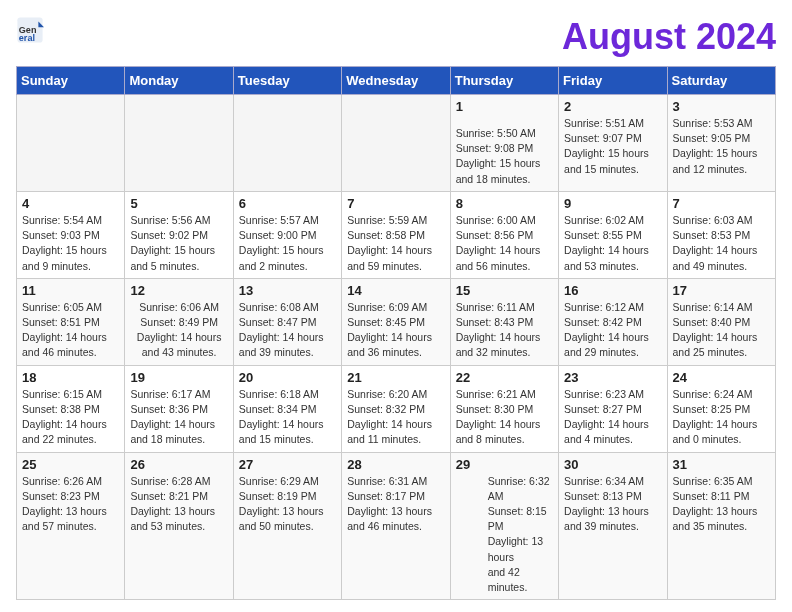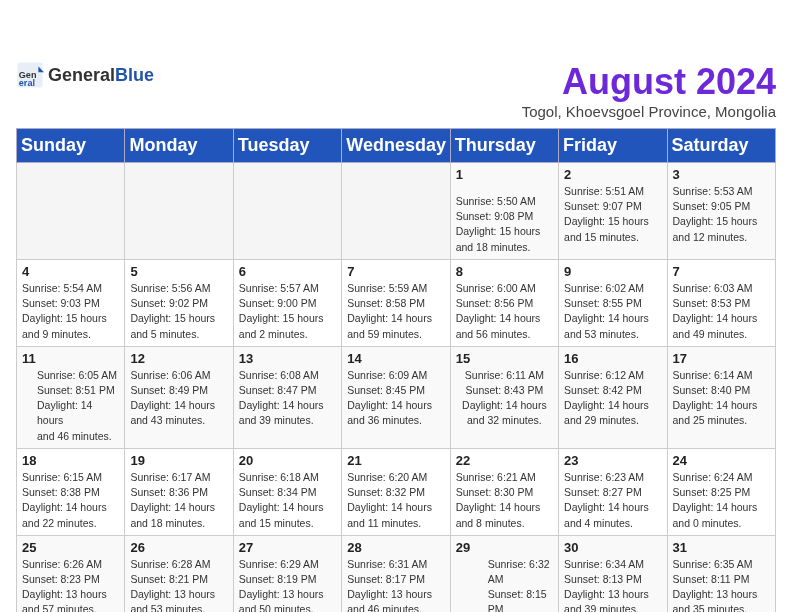--- a/index.html
+++ b/index.html
@@ -8,21 +8,20 @@
       background: #fff;
       width: 792px;
       min-height: 612px;
       padding: 16px;
     }
     .header {
       display: flex;
       justify-content: space-between;
       align-items: flex-start;
       margin-bottom: 8px;
-      margin-top: 45px;
     }
     .logo {
       display: flex;
       align-items: center;
       gap: 4px;
     }
     .logo-icon {
       width: 28px;
       height: 28px;
     }
@@ -39,21 +38,21 @@
       color: #444;
     }
     table {
       width: 100%;
       border-collapse: collapse;
       table-layout: fixed;
     }
     thead tr th {
       background: #2255bb;
       color: #fff;
-      font-size: 18px;
+      font-size: 13px;
       font-weight: bold;
       padding: 6px 4px;
       text-align: left;
       border: 1px solid #aac;
     }
     tbody tr td {
       vertical-align: top;
       border: 1px solid #ccc;
       padding: 4px 5px;
       font-size: 11px;
@@ -84,27 +83,23 @@
 <body>
 
 <div class="header">
   <div class="logo">
     <svg class="logo-icon" viewBox="0 0 40 40">
       <rect x="2" y="2" width="36" height="36" rx="4" fill="#2255aa" opacity="0.1"></rect>
       <text x="4" y="24" font-size="13" font-weight="bold" fill="#333" font-family="Arial">Gen</text>
       <text x="4" y="36" font-size="13" font-weight="bold" fill="#2255aa" font-family="Arial">eral</text>
       <polygon points="32,8 40,16 32,16" fill="#2255aa"></polygon>
     </svg>
-    <div>
-      <span style="font-size:18px;font-weight:bold;color:#333;">General</span><span style="font-size:18px;font-weight:bold;color:#2255aa;">Blue</span>
-    </div>
   </div>
   <div class="title-block">
     <div class="month-year">August 2024</div>
-    <div class="location">Togol, Khoevsgoel Province, Mongolia</div>
   </div>
 </div>
 
 <table>
   <thead>
     <tr id="thead-row">
     <th>Sunday</th>
         <th>Monday</th>
         <th>Tuesday</th>
         <th>Wednesday</th>
@@ -188,49 +183,49 @@
           <span class="day-num">7</span>
           <div class="cell-info" style="white-space: pre-line;">Sunrise: 6:03 AM
 Sunset: 8:53 PM
 Daylight: 14 hours
 and 49 minutes.</div>
         </td>
       </tr>
       <tr>
         <td>
           <span class="day-num">11</span>
-          <div class="cell-info" style="white-space: pre-line; margin-left: 15px;">Sunrise: 6:05 AM
+          <div class="cell-info" style="white-space: pre-line;">Sunrise: 6:05 AM
 Sunset: 8:51 PM
 Daylight: 14 hours
 and 46 minutes.</div>
         </td>
         <td>
           <span class="day-num">12</span>
-          <div class="cell-info" style="white-space: pre-line;">Sunrise: 6:06 AM
+          <div class="cell-info" style="white-space: pre-line; text-align: center;">Sunrise: 6:06 AM
 Sunset: 8:49 PM
 Daylight: 14 hours
 and 43 minutes.</div>
         </td>
         <td>
           <span class="day-num">13</span>
           <div class="cell-info" style="white-space: pre-line;">Sunrise: 6:08 AM
 Sunset: 8:47 PM
 Daylight: 14 hours
 and 39 minutes.</div>
         </td>
         <td>
           <span class="day-num">14</span>
           <div class="cell-info" style="white-space: pre-line;">Sunrise: 6:09 AM
 Sunset: 8:45 PM
 Daylight: 14 hours
 and 36 minutes.</div>
         </td>
         <td>
           <span class="day-num">15</span>
-          <div class="cell-info" style="white-space: pre-line; text-align: center;">Sunrise: 6:11 AM
+          <div class="cell-info" style="white-space: pre-line;">Sunrise: 6:11 AM
 Sunset: 8:43 PM
 Daylight: 14 hours
 and 32 minutes.</div>
         </td>
         <td>
           <span class="day-num">16</span>
           <div class="cell-info" style="white-space: pre-line;">Sunrise: 6:12 AM
 Sunset: 8:42 PM
 Daylight: 14 hours
 and 29 minutes.</div>

